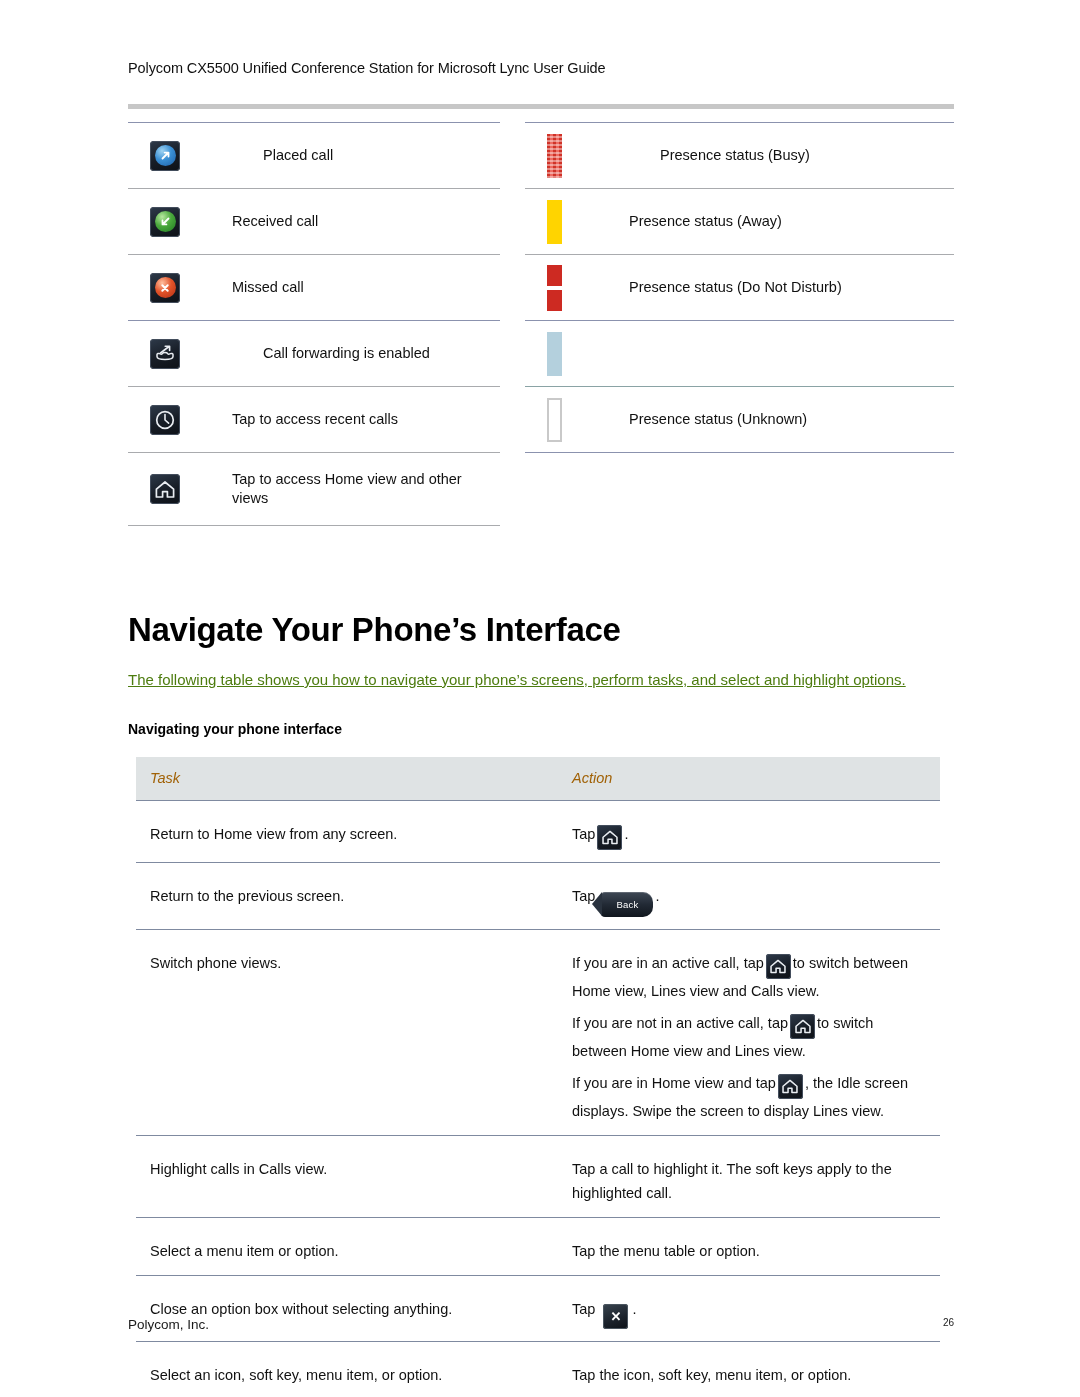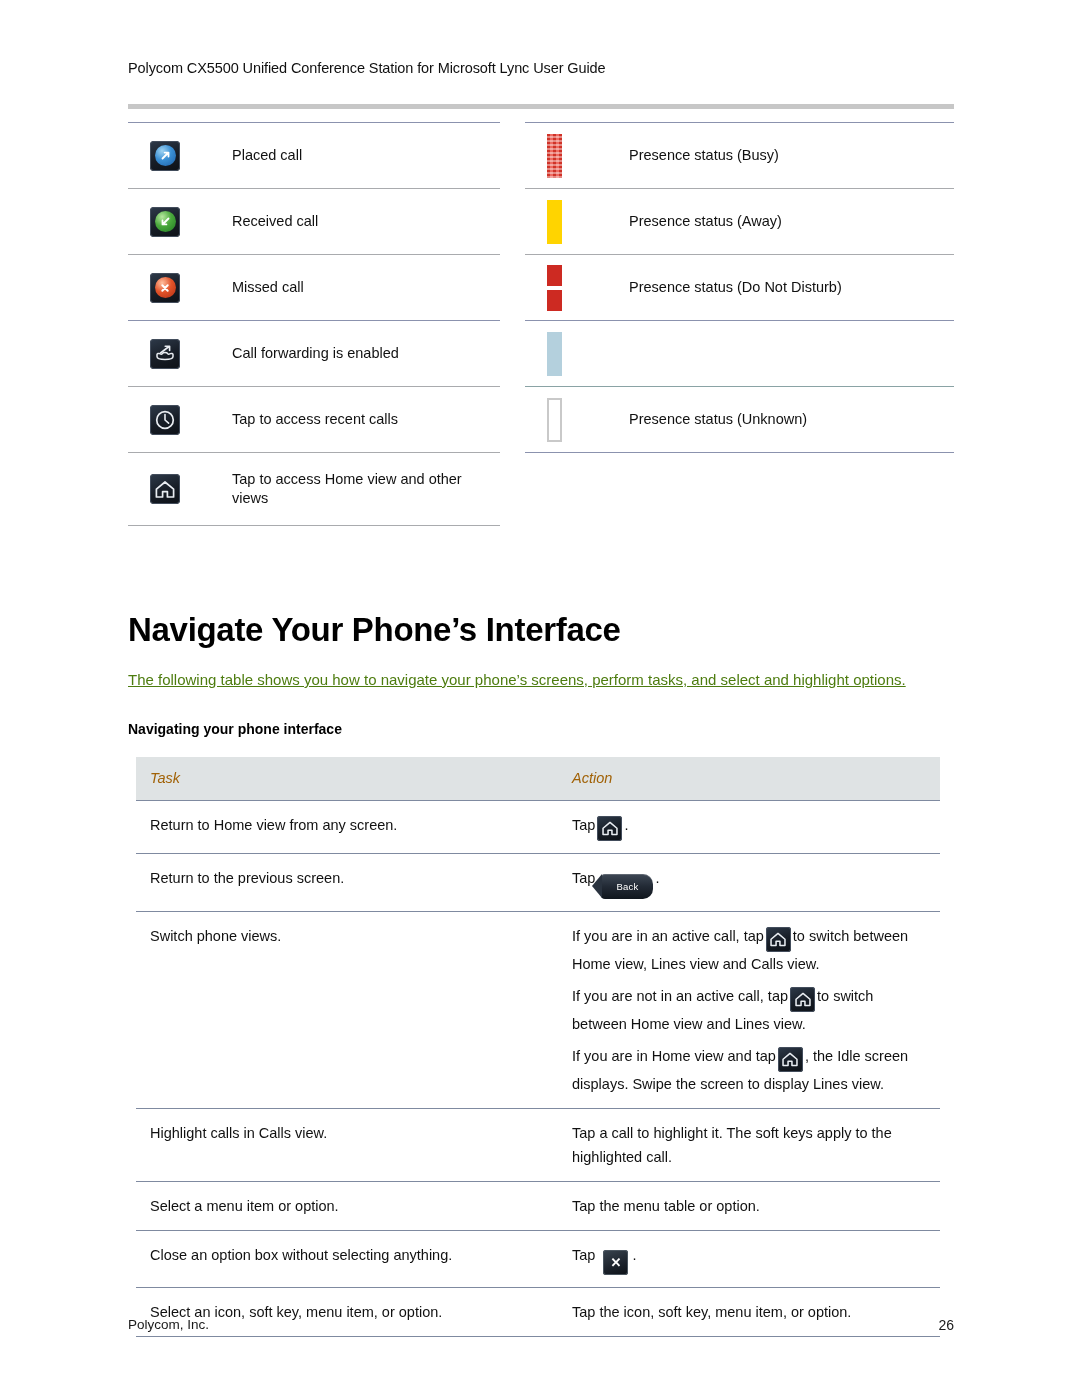--- a/index.html
+++ b/index.html
@@ -49,21 +49,21 @@
   .legend.left  { left: 128px;  width: 372px; }
   .legend.right { left: 525px;  width: 429px; }
 
   .legend-row {
     display: flex;
     align-items: center;
     border-top: 1.4px solid #8b92ae;
     box-sizing: border-box;
   }
   .legend-row.sep-gray { border-top-color: #a9abae; }
-  .legend-row.sep-blue { border-top-color: #8b92ae; }
+  .legend-row.sep-blue { border-top-color: #8b92ae; gap: 31px; }
   .legend-row.sep-teal { border-top-color: #8aa3a5; }
   .legend-row .cell-icon {
     width: 104px;
     flex: none;
     display: flex;
     align-items: center;
     padding-left: 22px;
     box-sizing: border-box;
   }
   .legend-row .cell-label {
@@ -189,21 +189,21 @@
     background: #dfe3e4;
     font-style: italic;
     font-size: 14.5px;
     color: #a16207;
     padding: 13px 0 14px 14px;
   }
   .nav-head td.c2 { padding-left: 12px; }
   .nav-table .c1 { width: 398px; }
   .nav-body td {
     border-top: 1.6px solid #7f8aa0;
-    padding: 12px 12px 12px 14px;
+    padding: 21px 12px 12px 14px;
     font-size: 14.5px;
     line-height: 24px;
     color: #111;
   }
   .nav-body td.c2 { padding-left: 12px; }
   .nav-foot td {
     border-top: 1.6px solid #7f8aa0;
     height: 0;
     padding: 0;
   }
@@ -267,21 +267,21 @@
     top: 1317px;
     font-size: 13.5px;
     color: #1a1a1a;
   }
   .footer-right {
     position: absolute;
     left: 0;
     top: 1317px;
     width: 954px;
     text-align: right;
-    font-size: 14px;
+    font-size: 10px;
     color: #1a1a1a;
   }
 </style>
 </head>
 <body>
 
 <div class="page">
 
   <div class="header-text">Polycom CX5500 Unified Conference Station for Microsoft Lync User Guide</div>
   <div class="header-rule"></div>

